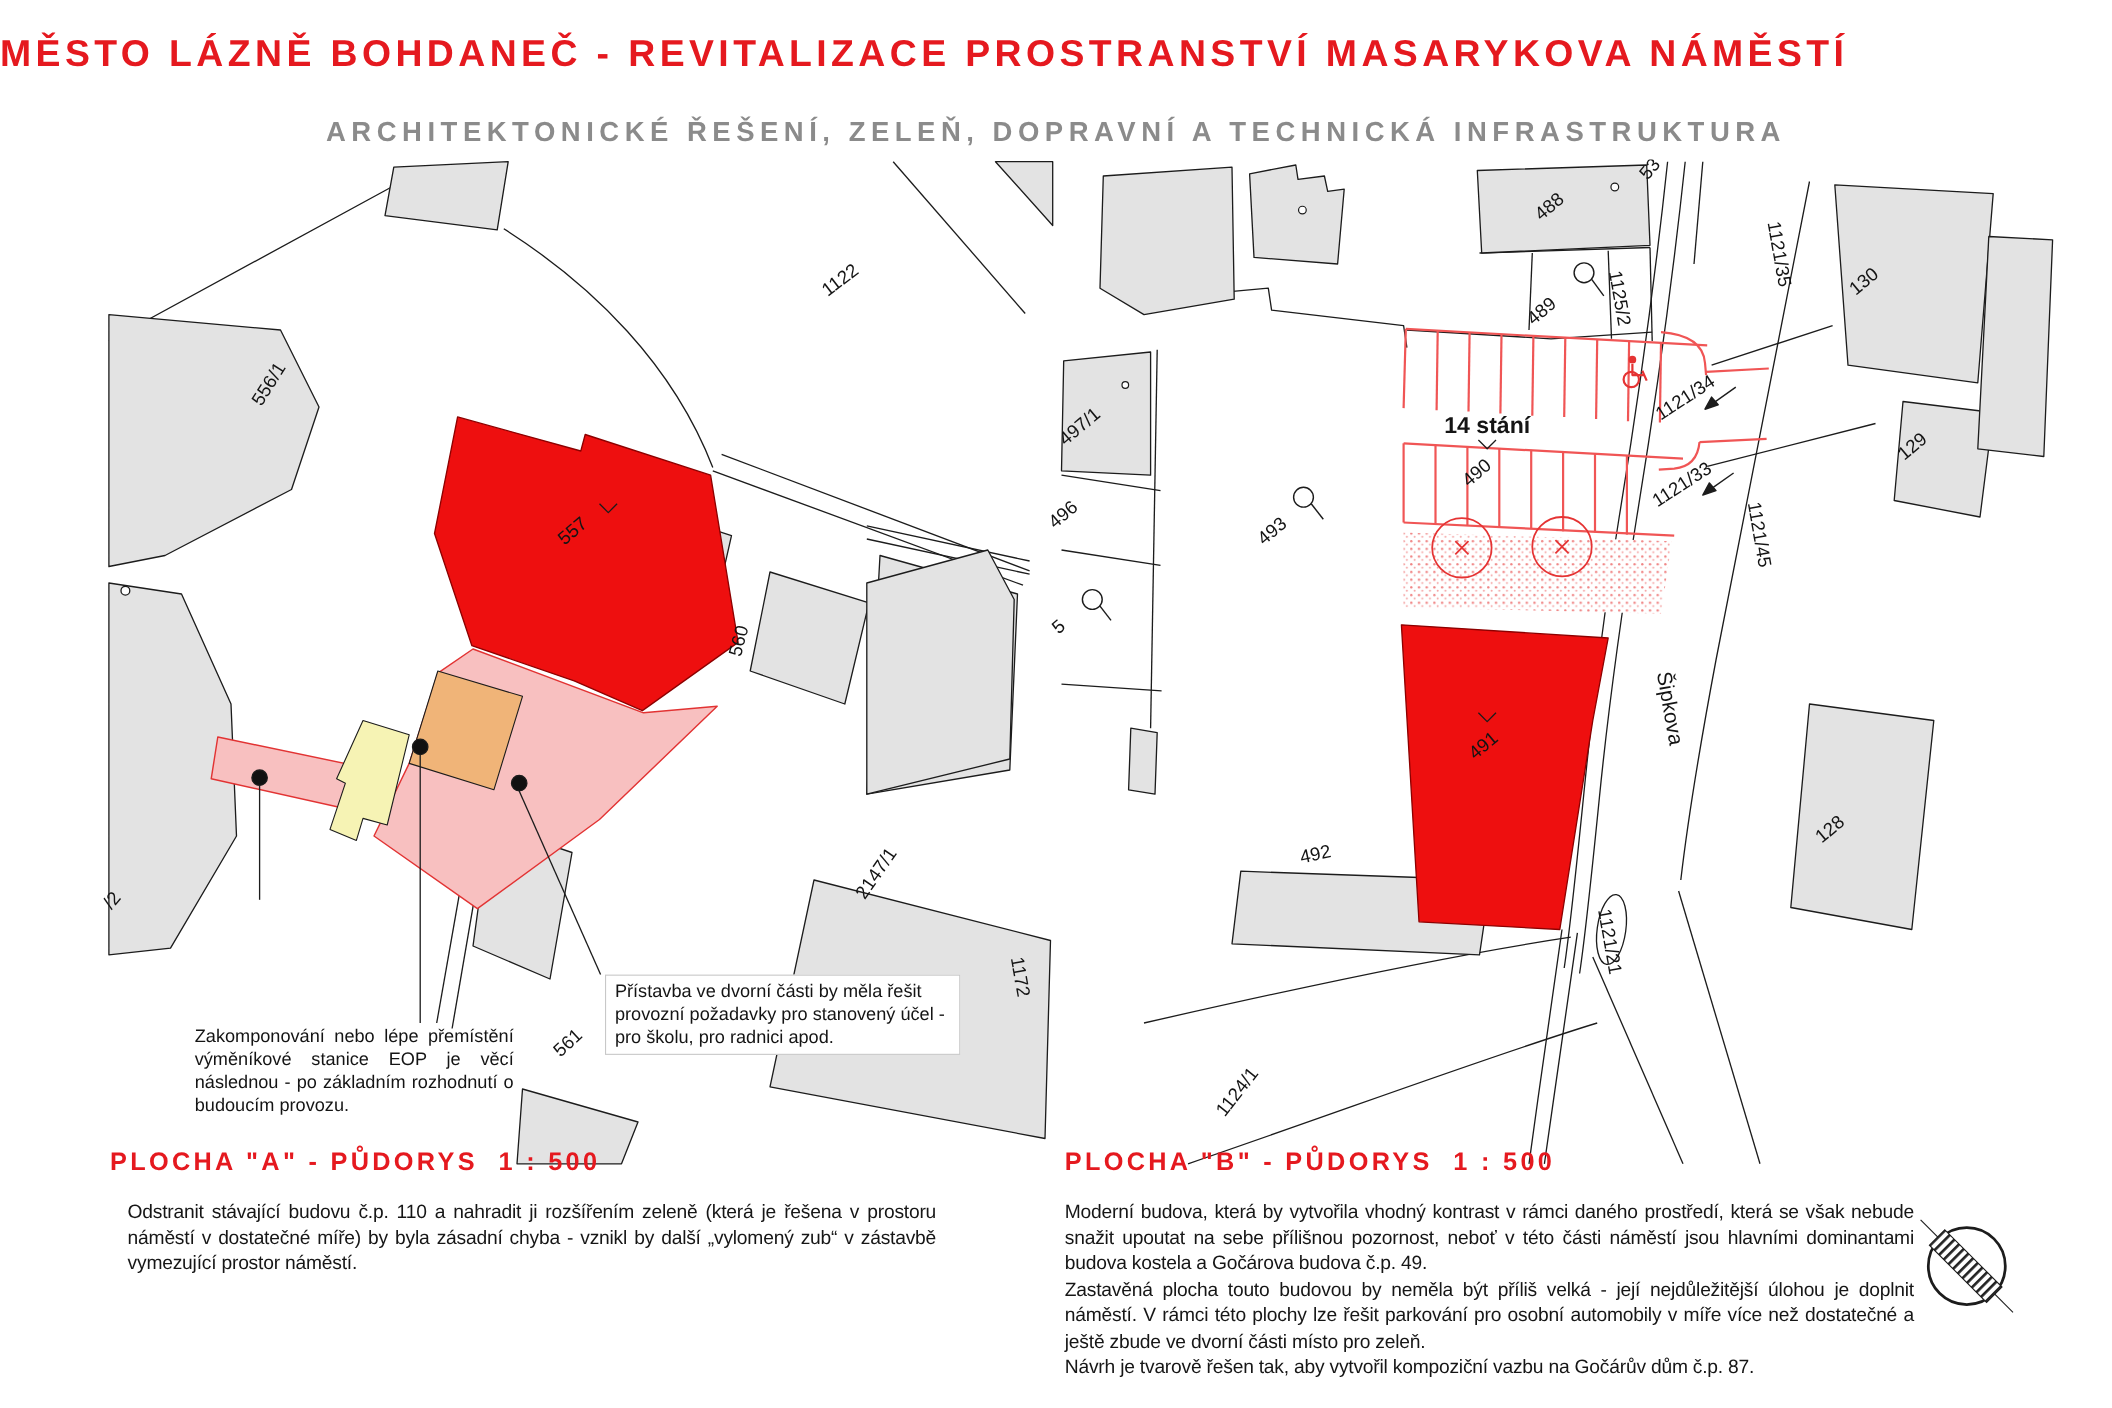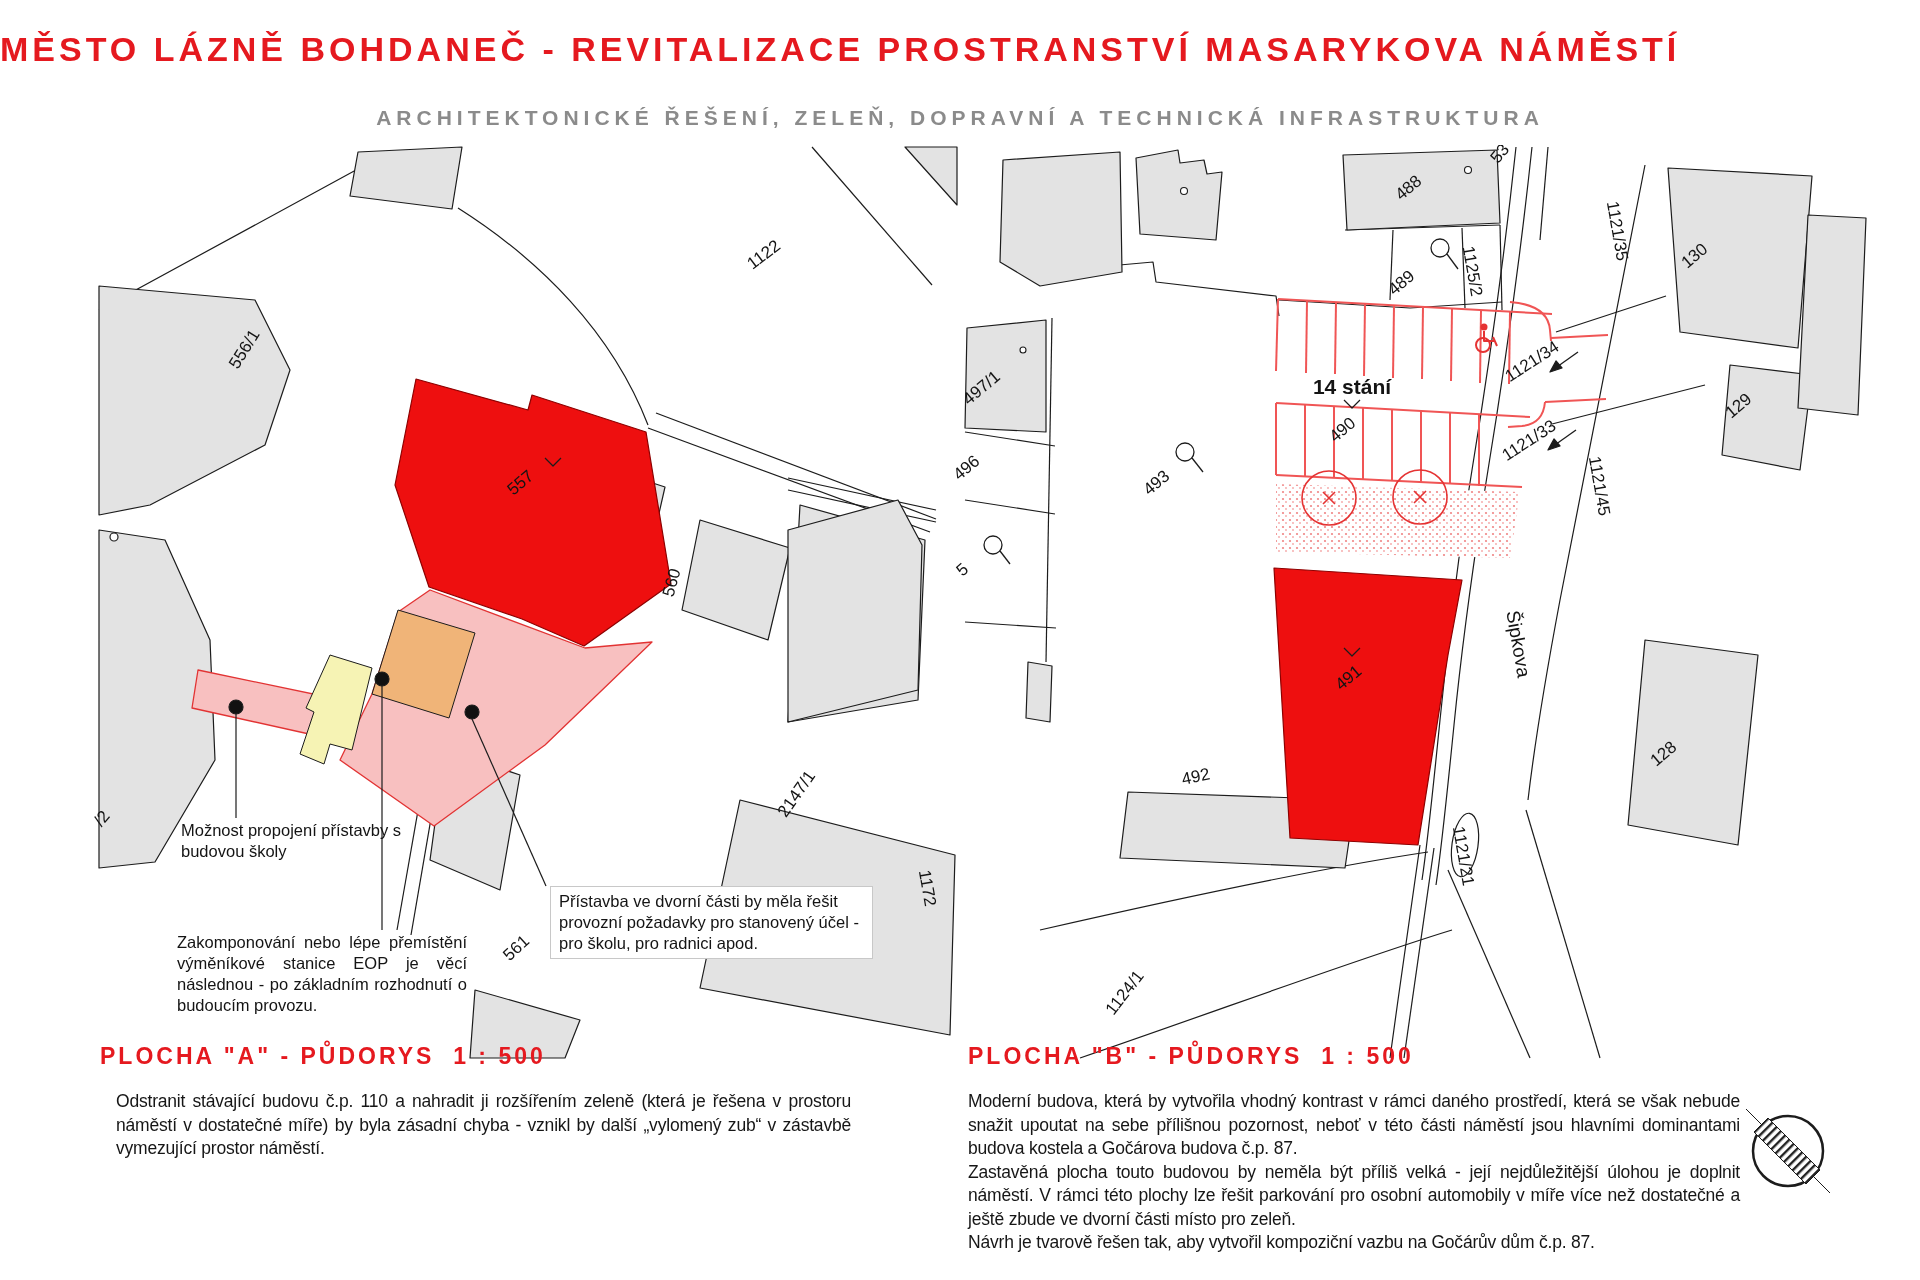--- a/index.html
+++ b/index.html
@@ -1,21 +1,21 @@
 <!DOCTYPE html>
 <html><head>
 <meta charset="utf-8">
 <style>
   html,body{margin:0;padding:0;background:#fff;}
   .stage{position:relative;width:1920px;height:1280px;background:#fff;overflow:hidden;
          font-family:"Liberation Sans",sans-serif;color:#111;}
   .title{position:absolute;left:0;top:30px;width:1920px;
          font-size:34px;font-weight:bold;letter-spacing:4px;color:#e5191f;white-space:pre;}
   .subtitle{position:absolute;left:0;top:106px;width:1920px;text-align:center;
-         font-size:21px;font-weight:bold;letter-spacing:5px;color:#8b8b8b;white-space:pre;}
+         font-size:25px;font-weight:bold;letter-spacing:5px;color:#8b8b8b;white-space:pre;}
   .map{position:absolute;left:0;top:0;width:1920px;height:1280px;}
   .plan-heading{position:absolute;top:1043px;font-size:23px;font-weight:bold;
          letter-spacing:3px;color:#e5191f;white-space:pre;}
   .para{position:absolute;top:1090px;font-size:17.5px;line-height:23.5px;
          letter-spacing:-0.2px;text-align:justify;color:#161616;}
   .para p{margin:0;}
   .note{position:absolute;font-size:16.5px;line-height:21px;color:#141414;}
   .note.justify{text-align:justify;}
   .note.boxed{background:#fff;border:1px solid #c8c8c8;padding:4px 8px;}
   svg text{font-family:"Liberation Sans",sans-serif;fill:#141414;}
@@ -237,29 +237,28 @@
       </g>
     </g>
 
     <g>
       <line x1="1746" y1="1109" x2="1830" y2="1193" stroke="#1c1c1c" stroke-width="1"></line>
       <circle cx="1788" cy="1151" r="35" fill="none" stroke="#1c1c1c" stroke-width="2.5"></circle>
       <path d="M1768,1118 L1820,1170 L1806,1184 L1754,1132 Z" fill="url(#hatch45)" stroke="#1c1c1c" stroke-width="1"></path>
     </g>
   </svg>
 
-  <div class="note" style="left:181px;top:820px;width:240px;">Možnost propojení přístavby s budovou školy</div>
   <div class="note boxed" style="left:550px;top:886px;width:305px;">Přístavba ve dvorní části by měla řešit provozní požadavky pro stanovený účel - pro školu, pro radnici apod.</div>
   <div class="note justify" style="left:177px;top:932px;width:290px;">Zakomponování nebo lépe přemístění výměníkové stanice EOP je věcí následnou - po základním rozhodnutí o budoucím provozu.</div>
 
   <div class="plan-heading" style="left:100px;">PLOCHA "A" - PŮDORYS  1 : 500</div>
   <div class="plan-heading" style="left:968px;">PLOCHA "B" - PŮDORYS  1 : 500</div>
 
   <div class="para" style="left:116px;width:735px;">
     <p>Odstranit stávající budovu č.p. 110 a nahradit ji rozšířením zeleně (která je řešena v prostoru náměstí v dostatečné míře) by byla zásadní chyba - vznikl by další „vylomený zub“ v zástavbě vymezující prostor náměstí.</p>
   </div>
   <div class="para" style="left:968px;width:772px;">
-    <p>Moderní budova, která by vytvořila vhodný kontrast v rámci daného prostředí, která se však nebude snažit upoutat na sebe přílišnou pozornost, neboť v této části náměstí jsou hlavními dominantami budova kostela a Gočárova budova č.p. 87.</p>
+    <p>Moderní budova, která by vytvořila vhodný kontrast v rámci daného prostředí, která se však nebude snažit upoutat na sebe přílišnou pozornost, neboť v této části náměstí jsou hlavními dominantami budova kostela a Gočárova budova č.p. 49.</p>
     <p>Zastavěná plocha touto budovou by neměla být příliš velká - její nejdůležitější úlohou je doplnit náměstí. V rámci této plochy lze řešit parkování pro osobní automobily v míře více než dostatečné a ještě zbude ve dvorní části místo pro zeleň.</p>
     <p>Návrh je tvarově řešen tak, aby vytvořil kompoziční vazbu na Gočárův dům č.p. 87.</p>
   </div>
 
 </div>
 
 </body></html>

